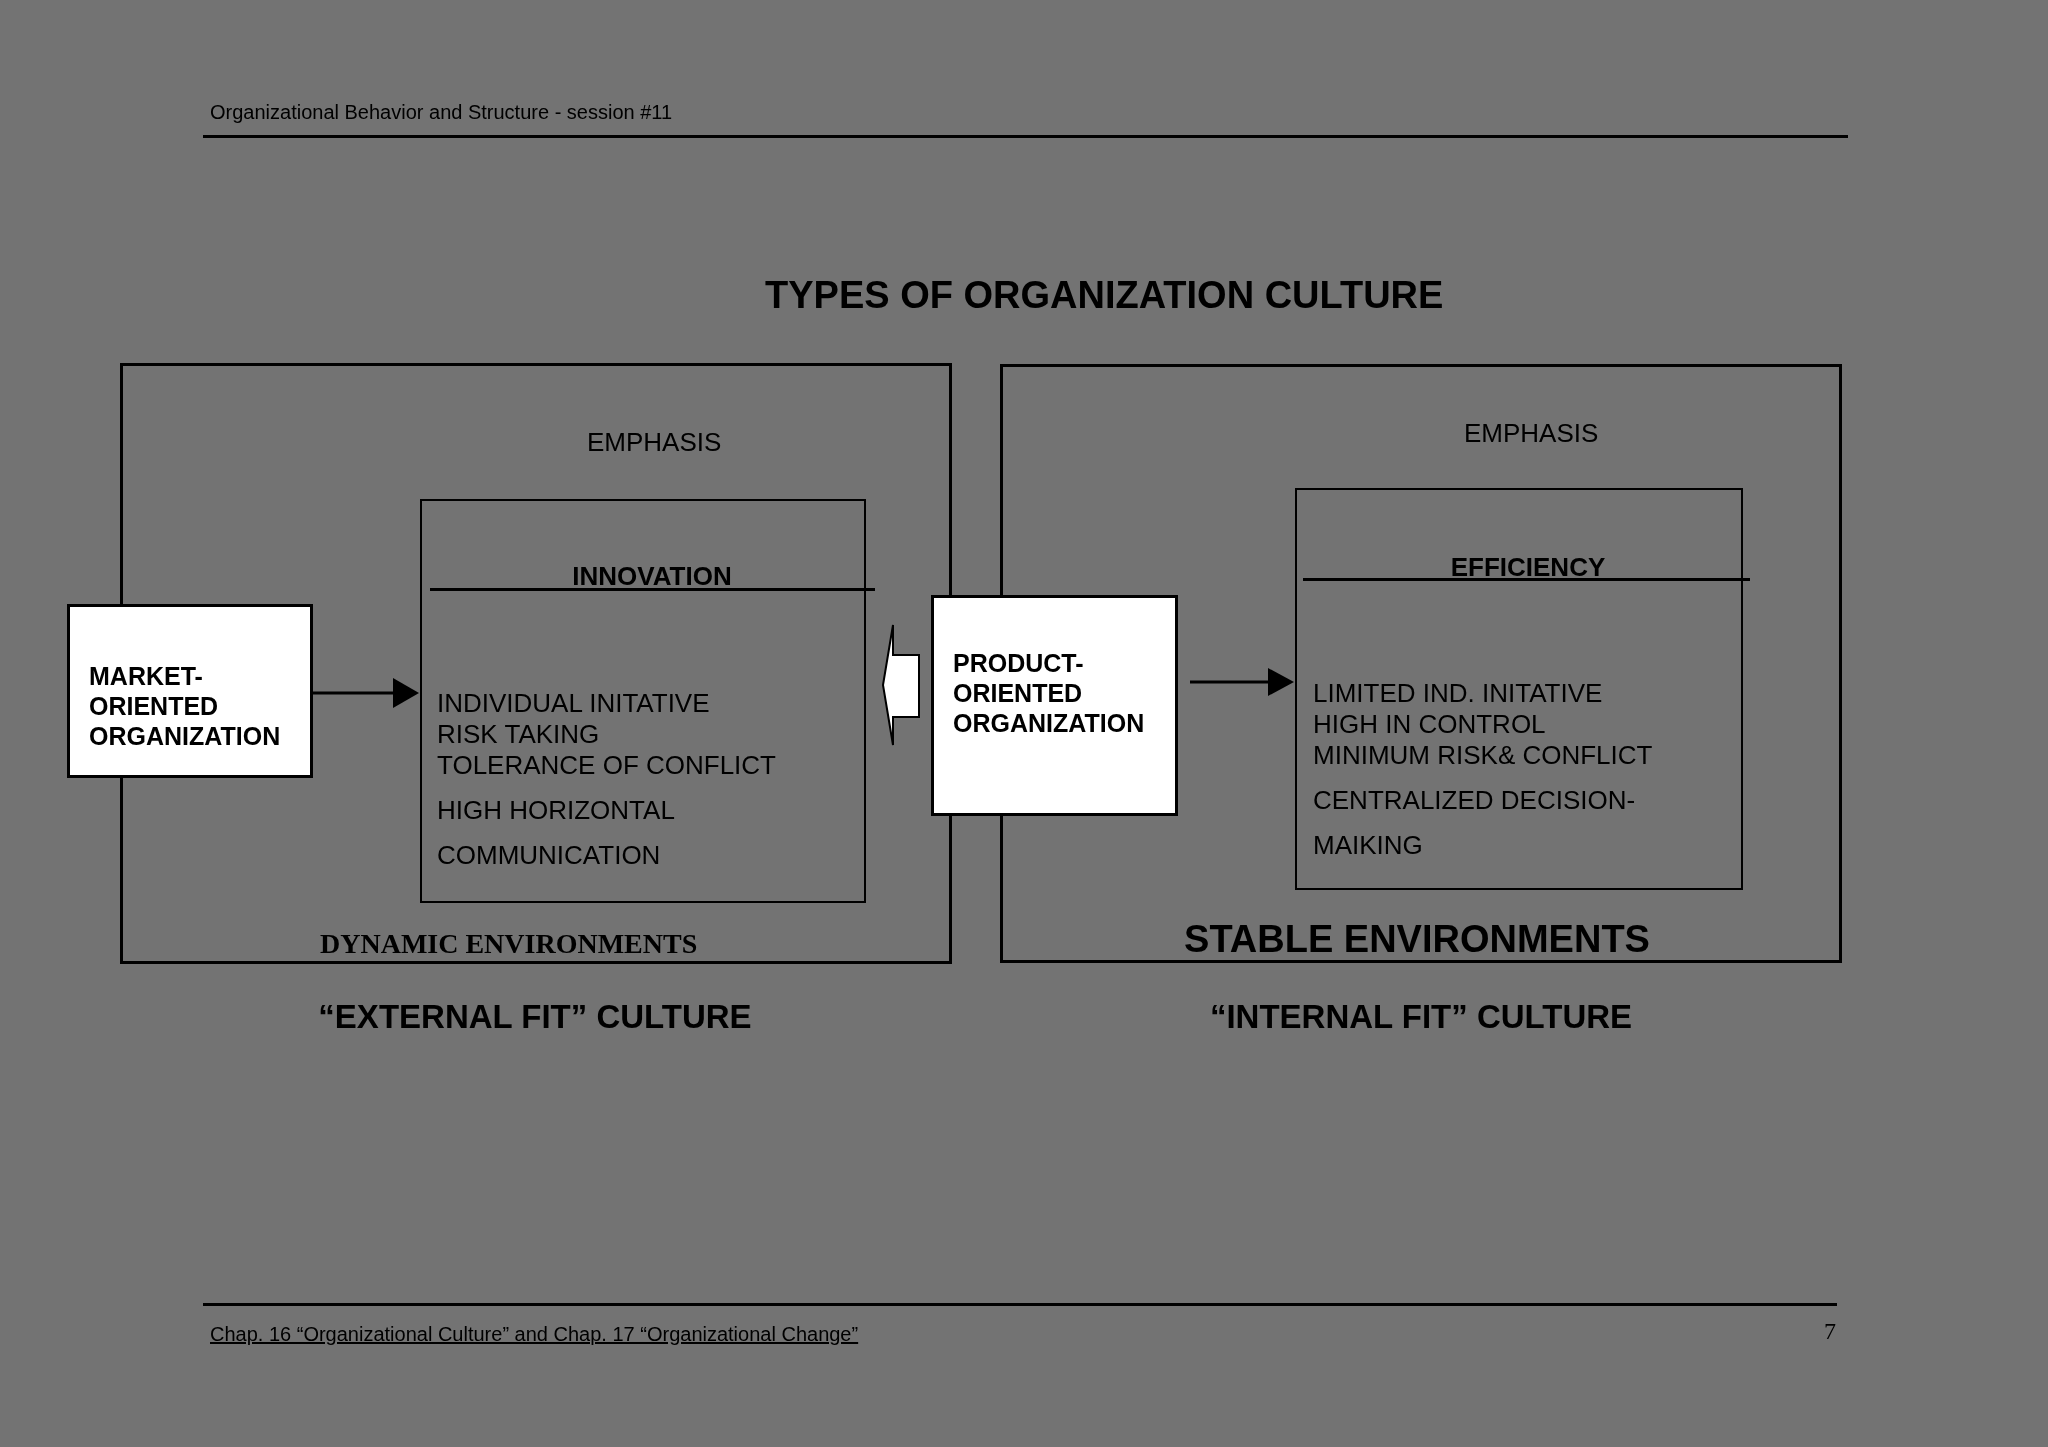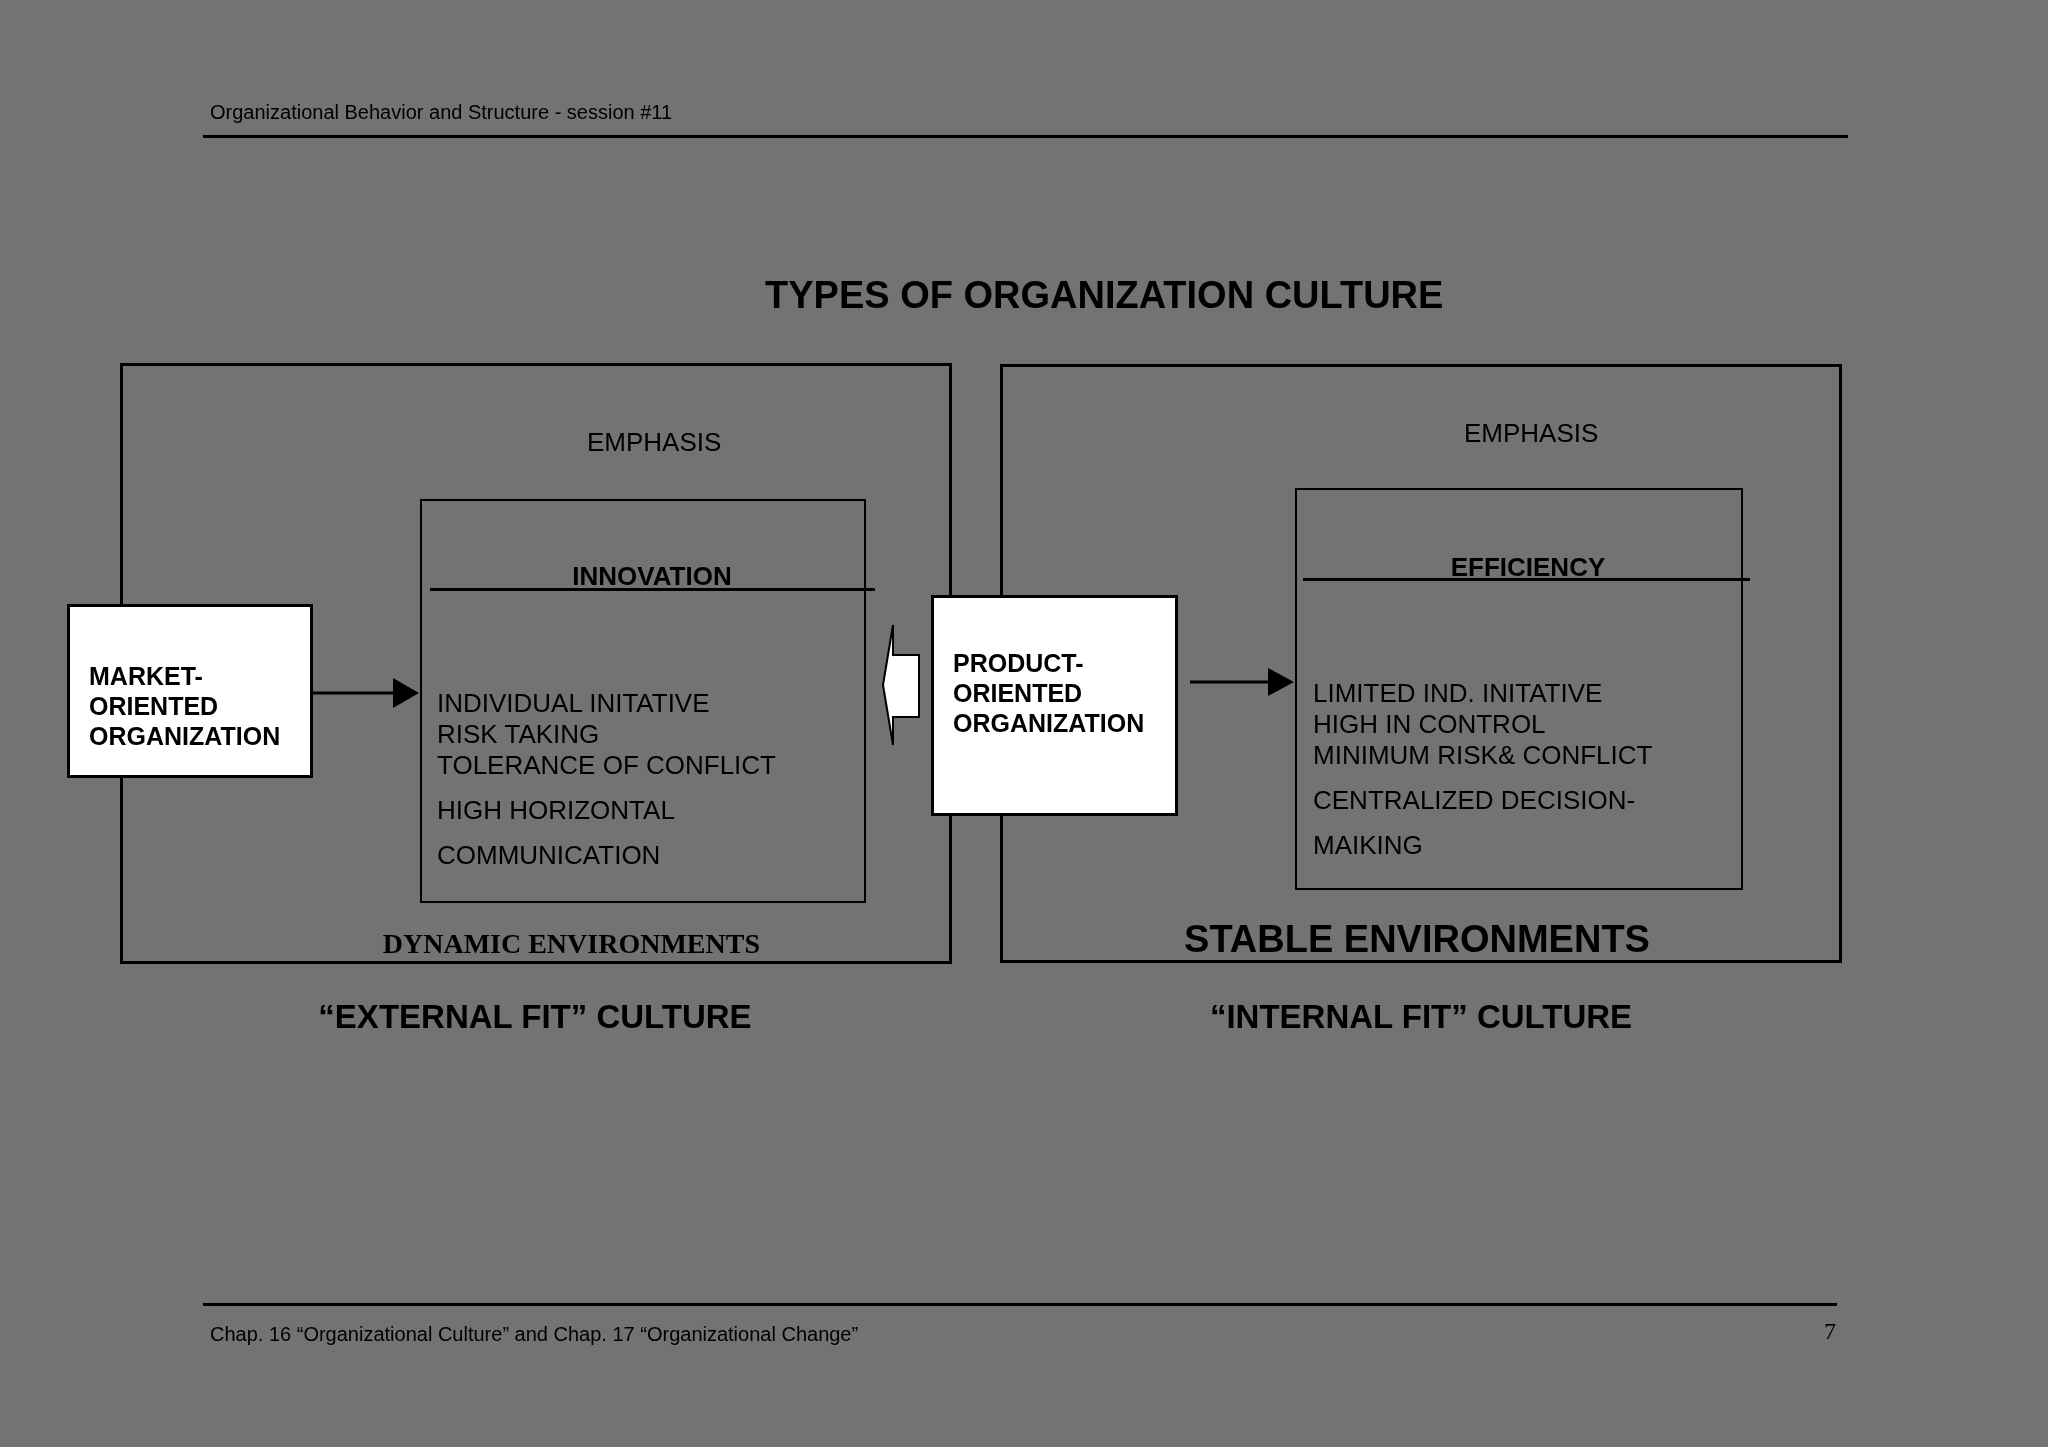--- a/index.html
+++ b/index.html
@@ -19,21 +19,21 @@
   .org-box { position: absolute; border: 3px solid #000; box-sizing: border-box; background: #ffffff; }
   .org-box .org-text {
     position: absolute; left: 19px; font-size: 25px; font-weight: bold; line-height: 30px;
   }
   .header-text { font-size: 20px; line-height: 1.2; }
   .slide-title { font-size: 38px; font-weight: bold; line-height: 1; }
   .emphasis { font-size: 26px; font-weight: normal; line-height: 1; }
   .focus-title { font-size: 26px; font-weight: bold; line-height: 1; text-align: center; margin-left: 9px; }
   .traits { font-size: 26px; line-height: 31px; }
   .traits .gap { margin-top: 14px; }
-  .env-serif { font-family: "Liberation Serif", serif; font-size: 28px; font-weight: bold; line-height: 1; text-align: right; }
+  .env-serif { font-family: "Liberation Serif", serif; font-size: 28px; font-weight: bold; line-height: 1; text-align: left; }
   .env-sans { font-size: 38px; font-weight: bold; line-height: 1; text-align: center; }
   .culture { font-size: 33px; font-weight: bold; line-height: 1; text-align: center; }
   .footer-text { font-size: 20px; line-height: 1.2; }
   .page-num { font-family: "Liberation Serif", serif; font-size: 24px; line-height: 1; }
   #arrow-layer { position: absolute; left: 0; top: 0; pointer-events: none; }
 </style>
 </head>
 <body>
 
 <div id="canvas">
@@ -108,16 +108,16 @@
 
     <g>
       <line x1="1190" y1="682" x2="1270" y2="682" stroke="#000" stroke-width="3"></line>
       <polygon points="1268,668 1268,696 1294,682" fill="#000"></polygon>
     </g>
 
     <polygon points="893,625 883,685 893,745 893,717 919,717 919,655 893,655" fill="#ffffff" stroke="#000" stroke-width="2"></polygon>
   </svg>
 
   <div class="rule" style="left:203px; top:1303px; width:1634px;"></div>
-  <div class="abs footer-text" style="left:210px; top:1322px;">Chap. 16 “Organizational Culture” and Chap. 17 “Organizational Change”</div>
+  <div class="abs footer-text" style="left:210px; top:1322px;text-decoration:underline;">Chap. 16 “Organizational Culture” and Chap. 17 “Organizational Change”</div>
   <div class="abs page-num" style="left:1824px; top:1319px;">7</div>
 
 </div>
 
 </body></html>

